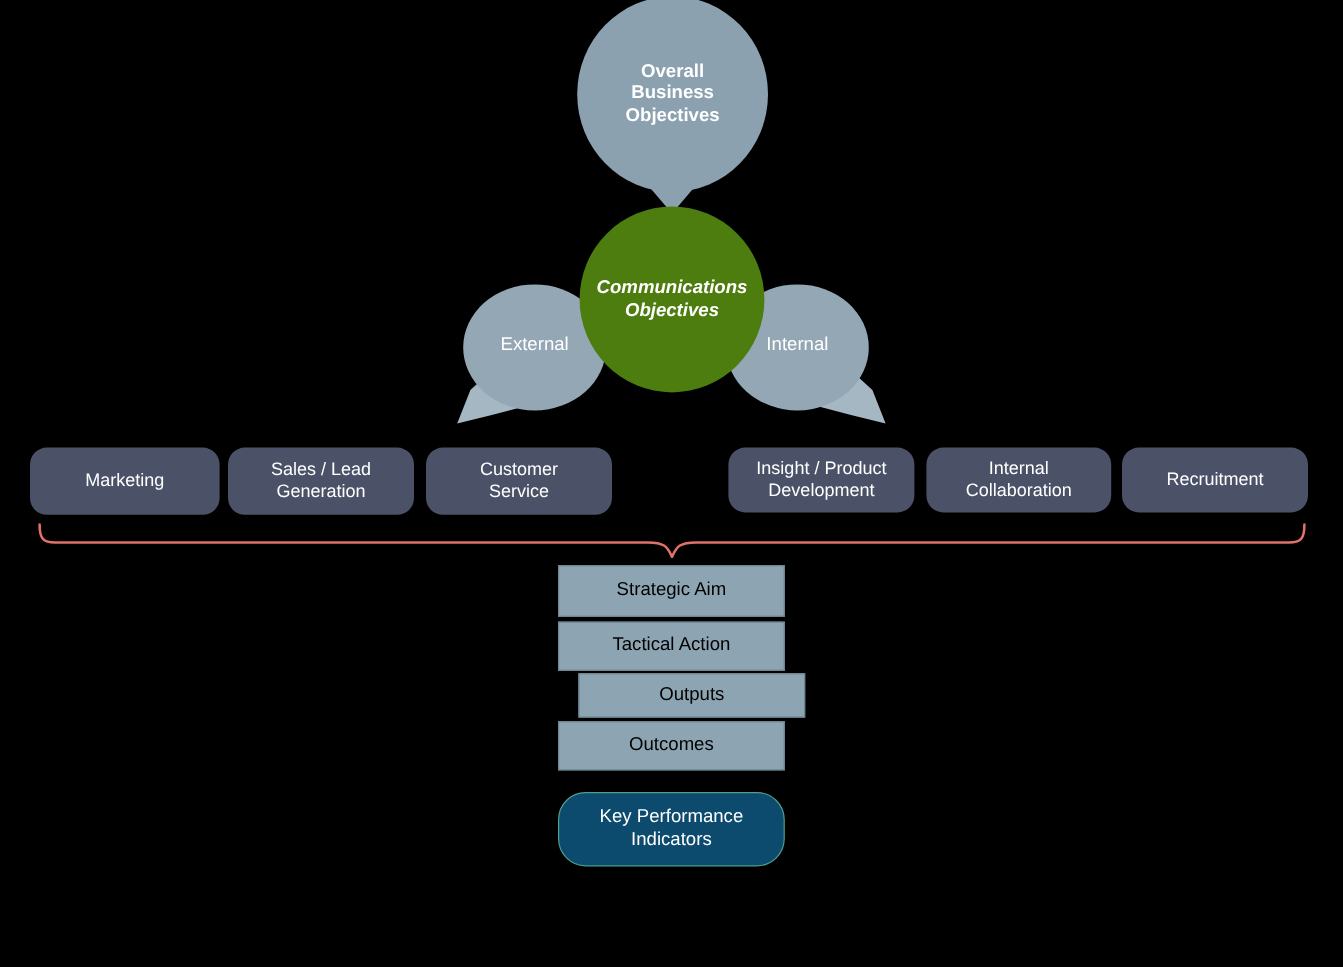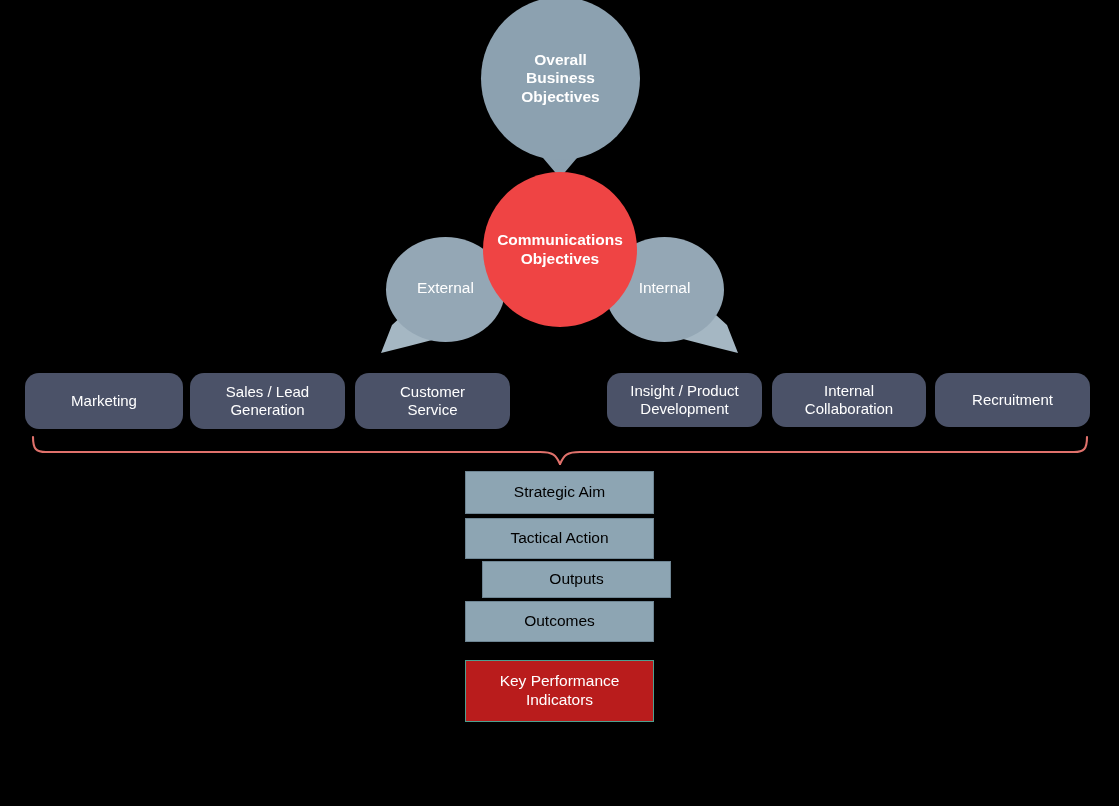--- a/index.html
+++ b/index.html
@@ -59,25 +59,26 @@
     z-index: 2;
     text-align: right;
   }
   .circle-external { left: 386px; top: 237px; }
   .circle-internal { left: 605px; top: 237px; }
   .circle-center {
     left: 483px;
     top: 172px;
     width: 154px;
     height: 155px;
-    background: #ef4444;
+    background: #4d7c0f;
     color: #ffffff;
     font-size: 15.5px;
     font-weight: bold;
     z-index: 4;
+    font-style: italic;
   }
   .circle-side .clabel { padding-bottom: 2px; }
 
   
   .pill {
     position: absolute;
     background: #4b5268;
     color: #ffffff;
     border-radius: 14px;
     display: flex;
@@ -103,23 +104,24 @@
     line-height: 1.22;
     border: 1px solid #6e8593;
     box-sizing: border-box;
     z-index: 5;
   }
   .stackbox.gray {
     background: #8da5b3;
     color: #000000;
   }
   .stackbox.teal {
-    background: #b91c1c;
+    background: #0c4a6e;
     color: #ffffff;
     border-color: #4ea08f;
+    border-radius: 23px;
   }
 </style>
 </head>
 <body>
 
 <div id="stage">
 
   <svg id="svg-layer" viewBox="0 0 1119 806">
 
     <g>

